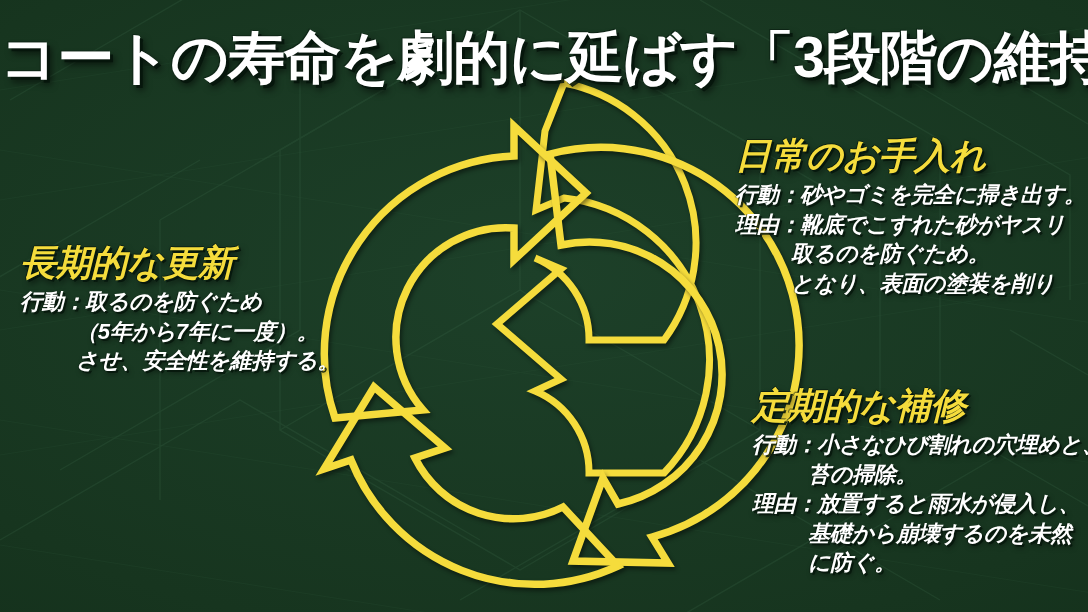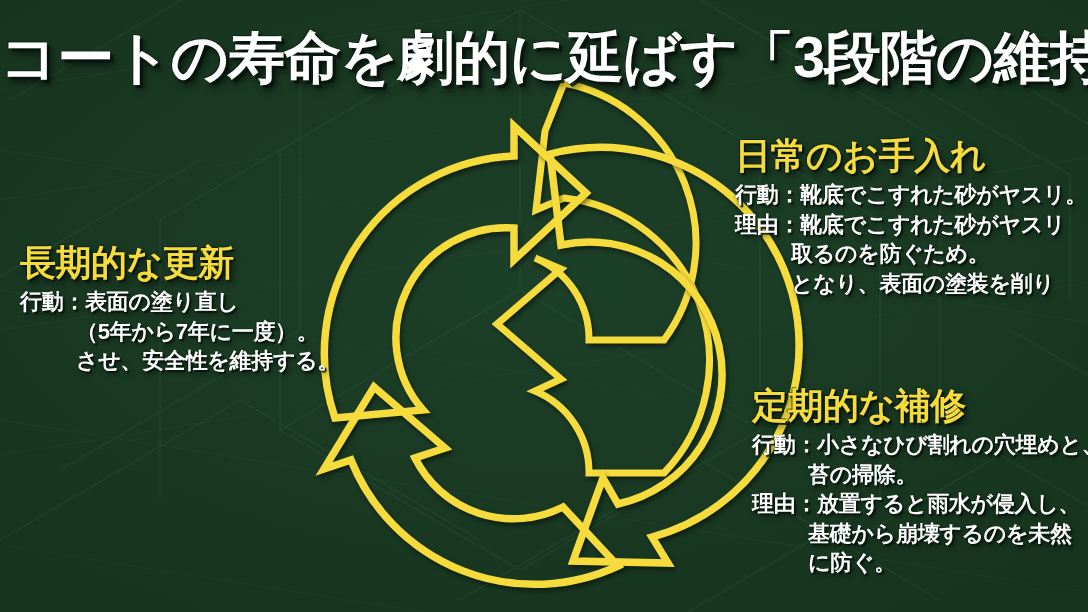--- a/index.html
+++ b/index.html
@@ -50,21 +50,21 @@
     position: absolute;
     left: 318px;
     top: 118px;
     width: 430px;
     height: 470px;
     z-index: 2;
   }
   #cycle svg { display: block; width: 100%; height: 100%; overflow: visible; }
 
   
-  .block { position: absolute; z-index: 5; }
+  .block { position: absolute; z-index: 5; font-style: italic; }
 
   .block h2 {
     margin: 0 0 4px 0;
     font-size: 36px;
     font-weight: bold;
     letter-spacing: -0.5px;
     color: #F5DC3C;
     line-height: 1.12;
     white-space: nowrap;
     text-shadow:
@@ -184,35 +184,35 @@
           L 127 330
           L 97 340
           A 110 110 0 0 0 245 389
           Z"></path>
       </g>
     </svg>
   </div>
 
   <div class="block" id="block-daily">
     <h2>日常のお手入れ</h2>
-    <span class="line">行動：靴底でこすれた砂がヤスリ。</span>
+    <span class="line">行動：砂やゴミを完全に掃き出す。</span>
     <span class="line">理由：靴底でこすれた砂がヤスリ</span>
     <span class="line indent">取るのを防ぐため。</span>
     <span class="line indent">となり、表面の塗装を削り</span>
   </div>
 
   <div class="block" id="block-periodic">
     <h2>定期的な補修</h2>
     <span class="line">行動：小さなひび割れの穴埋めと、</span>
     <span class="line indent">苔の掃除。</span>
     <span class="line">理由：放置すると雨水が侵入し、</span>
     <span class="line indent">基礎から崩壊するのを未然</span>
     <span class="line indent">に防ぐ。</span>
   </div>
 
   <div class="block" id="block-longterm">
     <h2>長期的な更新</h2>
-    <span class="line">行動：表面の塗り直し</span>
+    <span class="line">行動：取るのを防ぐため</span>
     <span class="line indent">（5年から7年に一度）。</span>
     <span class="line indent">させ、安全性を維持する。</span>
   </div>
 
 </div>
 
 </body></html>

